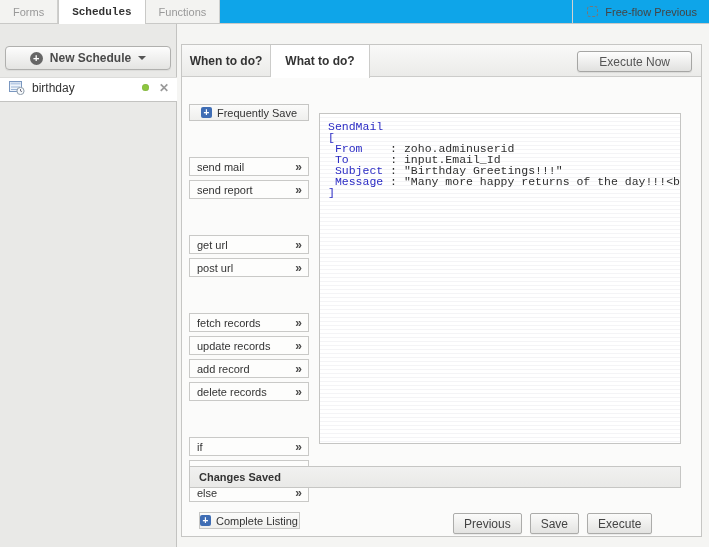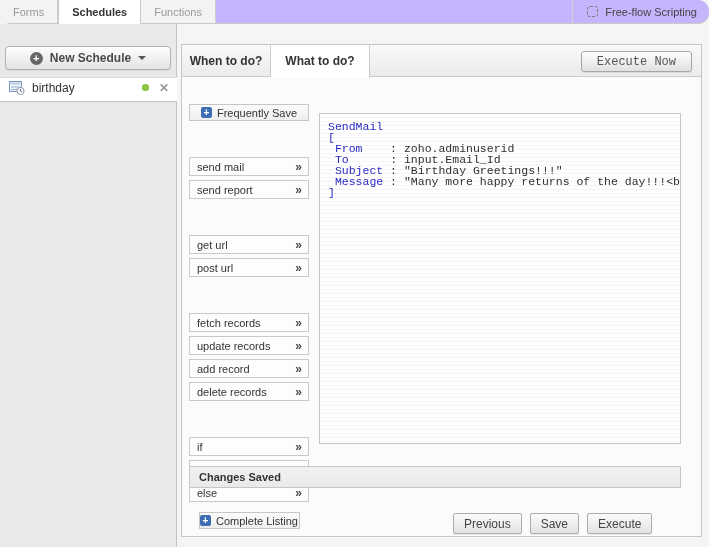--- a/index.html
+++ b/index.html
@@ -7,39 +7,39 @@
   body {
     font-family:"Liberation Sans", sans-serif;
     background:#f5f5f3;
     position:relative;
     color:#333;
   }
 
   
   .topbar {
     position:absolute; left:0; top:0; width:709px; height:24px;
-    background:#c4b5fd;
+    background:#0ea5e9;
     border-bottom:1px solid #c9c9c7;
     display:flex; align-items:stretch;
     z-index:5;
-    border-radius:11px;
   }
   .top-tab {
     padding:0 13px; font-size:11px; color:#999;
     display:flex; align-items:center;
     background:#f3f3f1;
     border-right:1px solid #cfcfcd;
     cursor:pointer;
   }
   .top-tab.active {
     background:#fff;
     border-left:1px solid #c9c9c7;
     border-right:1px solid #c9c9c7;
     color:#333; font-weight:bold;
     margin-bottom:-1px;
+    font-family:Liberation Mono, monospace;
   }
   .topbar-spacer { flex:1; }
   .freeflow {
     display:flex; align-items:center; gap:7px;
     border-left:1px solid #d2d2d0;
     padding:0 12px 0 14px;
     font-size:11px; color:#444;
     cursor:pointer;
   }
   .freeflow-icon {
@@ -111,27 +111,27 @@
     float:left; height:32px; line-height:32px;
     text-align:center; font-size:12px; font-weight:bold; color:#333;
     border-right:1px solid #ccccca;
     cursor:pointer;
   }
   .main-tab.t0 { width:89px; }
   .main-tab.t1 { width:99px; }
   .main-tab.active { background:#fff; height:33px; }
   .execute-btn {
     position:absolute; right:9px; top:6px; height:21px;
-    padding:0 15px;
+    padding:0 21px;
     border:1px solid #a6a6a4; border-radius:3px;
     background:linear-gradient(#fdfdfd,#e1e1df);
     font-size:12px; color:#555;
     box-shadow:0 1px 1px rgba(0,0,0,0.08);
     cursor:pointer;
-    font-family:Liberation Mono, monospace;
+    font-family:Liberation Sans, sans-serif;
   }
 
   
   .toolbox { position:absolute; left:7px; top:59px; width:120px; }
   .listing-btn {
     height:17px; border:1px solid #c6c6c4;
     background:linear-gradient(#fbfbfa,#efefed);
     display:flex; align-items:center; justify-content:center; gap:5px;
     font-size:11px; color:#333;
     cursor:pointer;
@@ -203,21 +203,21 @@
 </head>
 <body>
 
 <div class="topbar">
   <div class="top-tab">Forms</div>
   <div class="top-tab active">Schedules</div>
   <div class="top-tab">Functions</div>
   <div class="topbar-spacer"></div>
   <div class="freeflow">
     <span class="freeflow-icon"></span>
-    <span>Free-flow Scripting</span>
+    <span>Free-flow Previous</span>
   </div>
 </div>
 
 <div class="sidebar">
   <div class="new-schedule-btn">
     <span class="plus-circle">+</span>
     <span>New Schedule</span>
     <span class="caret-down"></span>
   </div>
   <div class="schedule-item">

